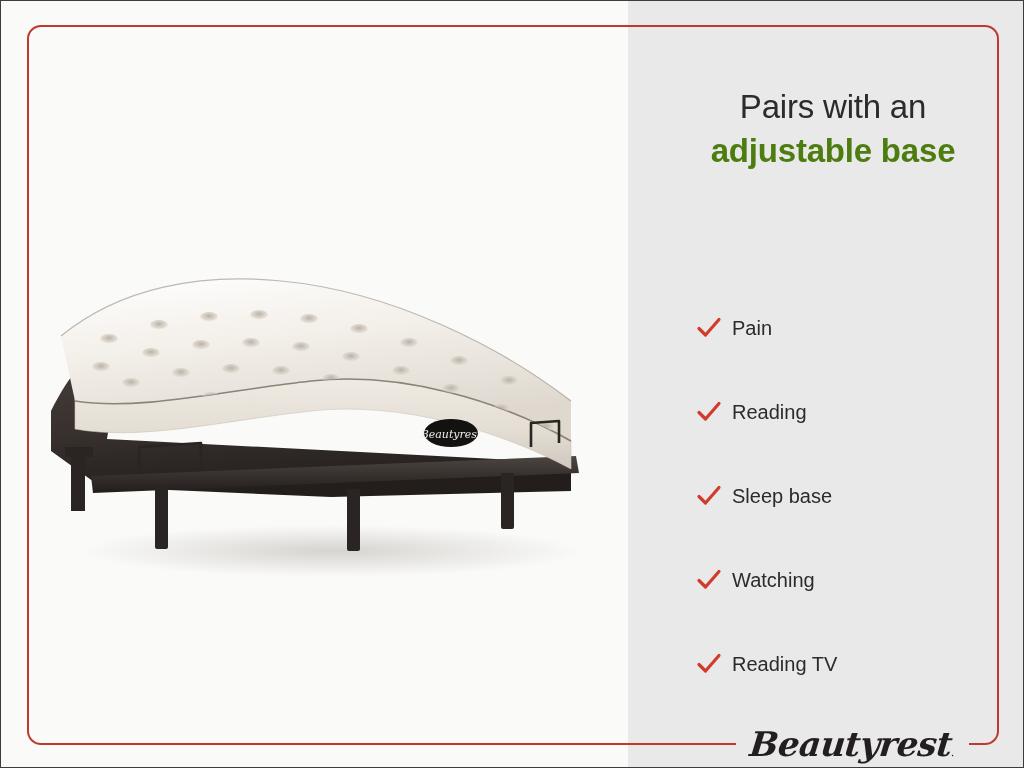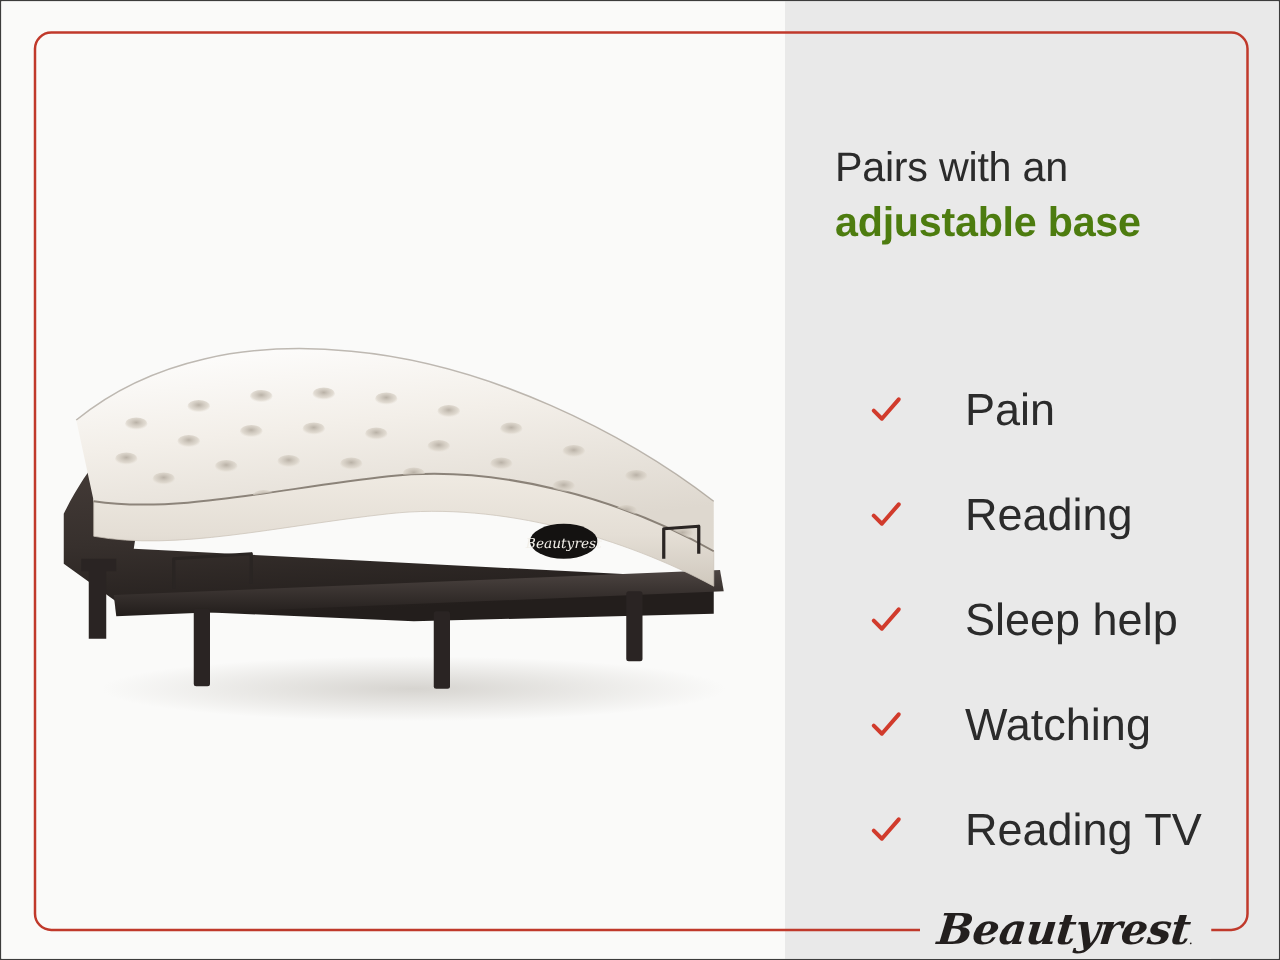--- a/index.html
+++ b/index.html
@@ -52,50 +52,50 @@
   .bed-svg { display: block; width: 600px; height: 340px; }
 
   
   .panel {
     position: absolute;
     left: 627px; top: 0;
     width: 397px; height: 768px;
   }
   .headline {
     position: absolute;
-    left: 40px; top: 111px;
+    left: 40px; top: 84px;
     width: 330px;
     font-size: 33px;
     line-height: 44px;
     font-weight: 400;
     color: #2b2b2b;
     letter-spacing: -0.2px;
+    text-align: center;
   }
   .headline .hl-red {
     display: block;
     color: #4d7c0f;
     font-weight: 700;
   }
   .headline .hl-line { display: block; }
 
   .checklist {
     position: absolute;
     left: 68px; top: 285px;
     width: 320px;
     margin: 0; padding: 0;
     list-style: none;
   }
   .check-item {
     display: flex;
     align-items: center;
     height: 84px;
-    font-size: 36px;
+    font-size: 20px;
     color: #2b2b2b;
     line-height: 1;
-    gap: 40px;
   }
   .check-mark {
     width: 30px;
     flex: 0 0 30px;
     display: inline-flex;
     align-items: center;
     justify-content: flex-start;
   }
   .check-mark svg { display:block; }
   .check-label { margin-left: 6px; white-space: nowrap; }
@@ -281,21 +281,21 @@
         </span>
         <span class="check-label">Reading</span>
       </li>
 
       <li class="check-item">
         <span class="check-mark">
           <svg width="26" height="26" viewBox="0 0 26 26">
             <path d="M3 13.5 L9.5 20 L23 4.5" fill="none" stroke="#d13b2c" stroke-width="3.2" stroke-linecap="round" stroke-linejoin="round"></path>
           </svg>
         </span>
-        <span class="check-label">Sleep help</span>
+        <span class="check-label">Sleep base</span>
       </li>
 
       <li class="check-item">
         <span class="check-mark">
           <svg width="26" height="26" viewBox="0 0 26 26">
             <path d="M3 13.5 L9.5 20 L23 4.5" fill="none" stroke="#d13b2c" stroke-width="3.2" stroke-linecap="round" stroke-linejoin="round"></path>
           </svg>
         </span>
         <span class="check-label">Watching</span>
       </li>

